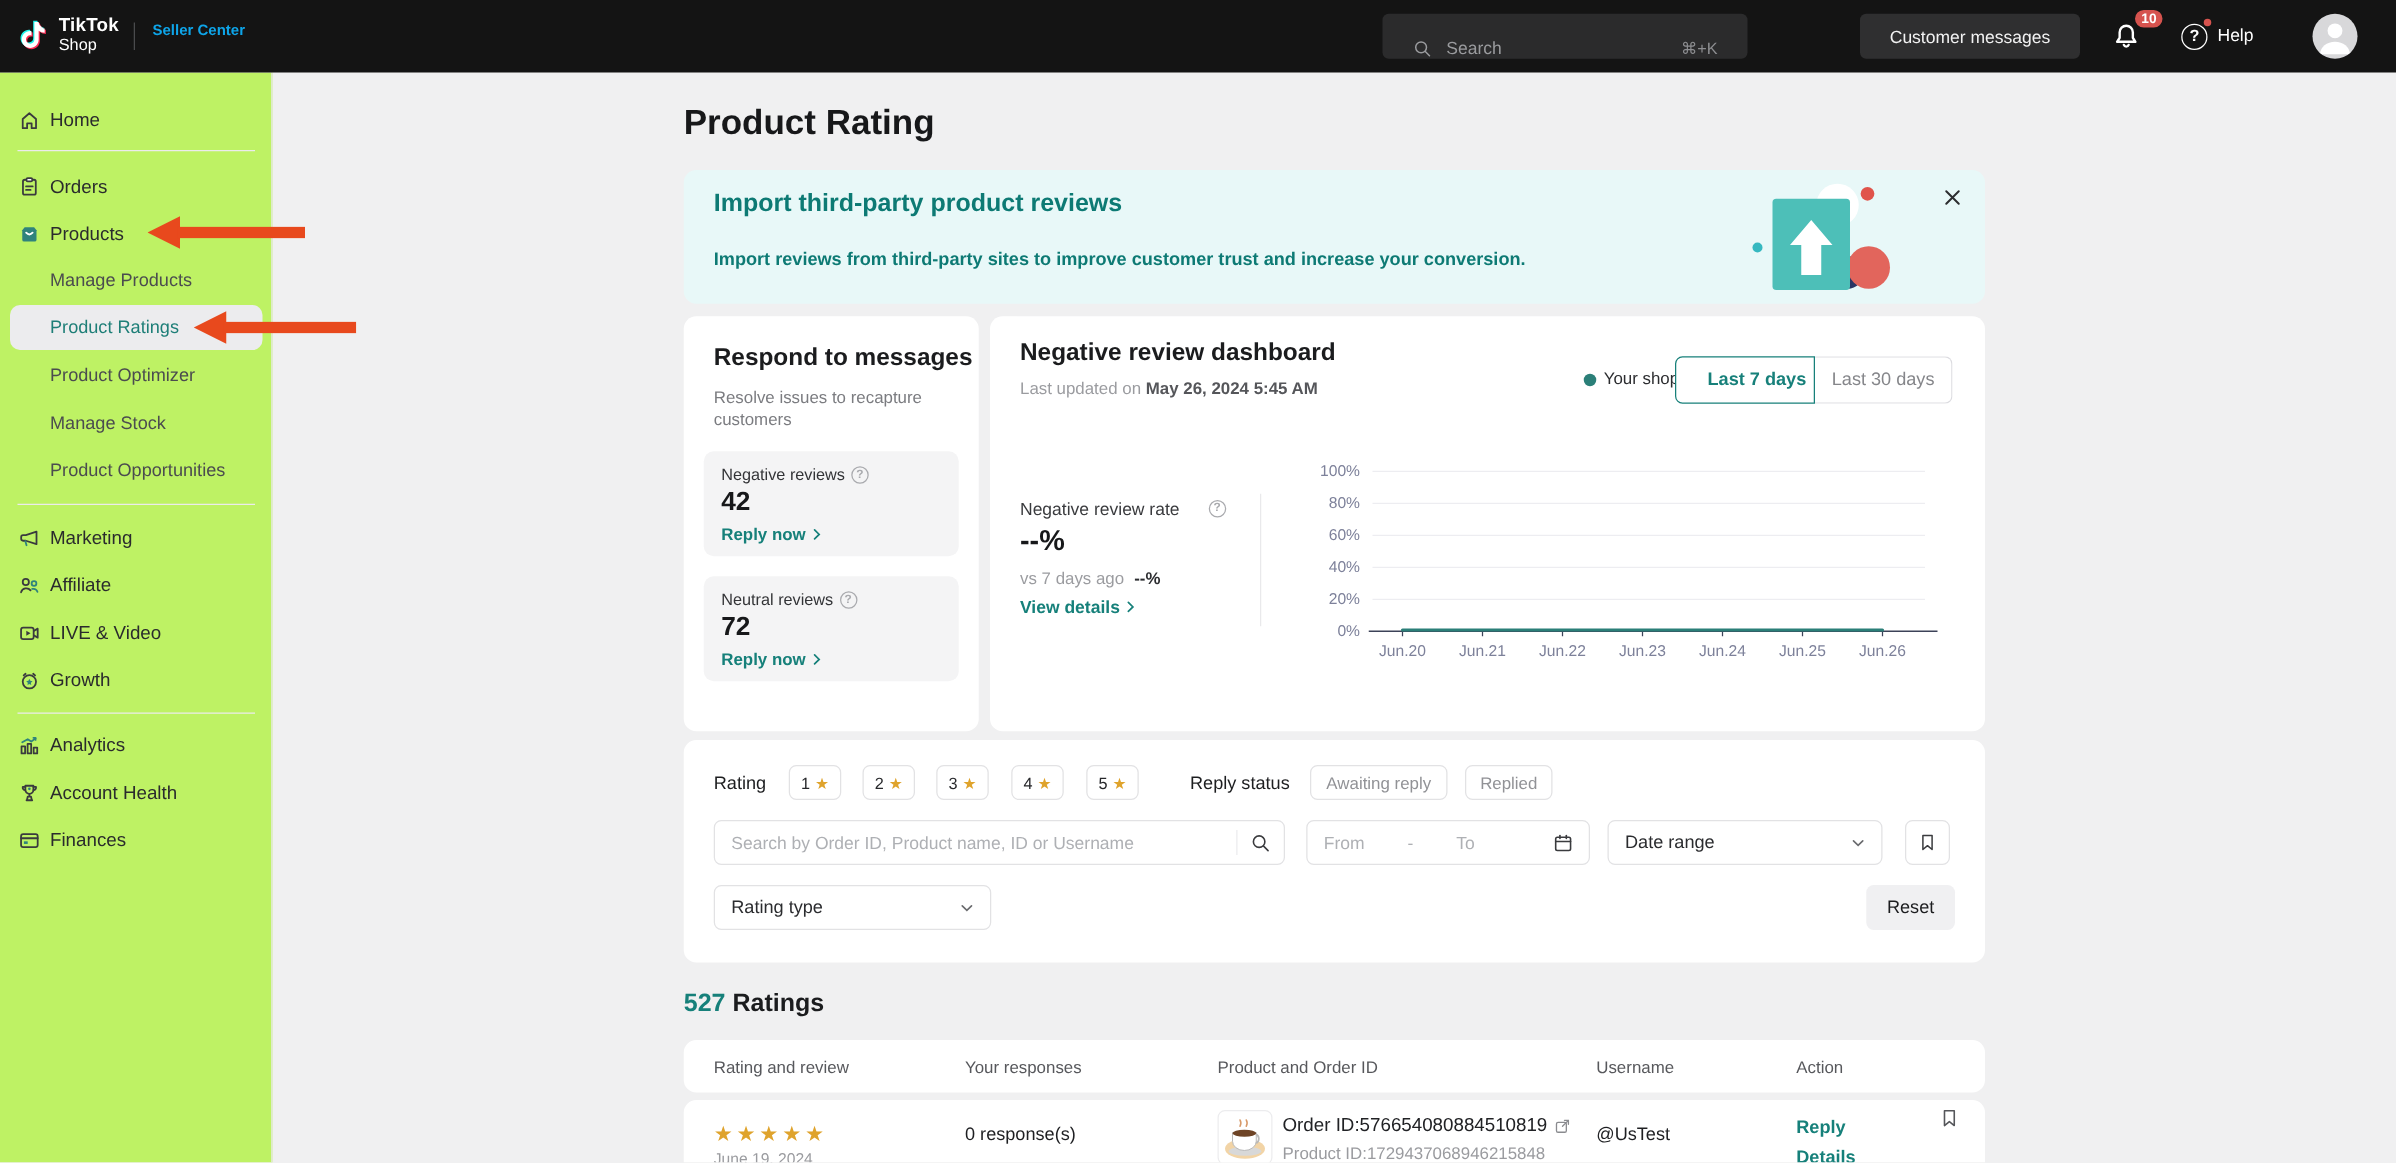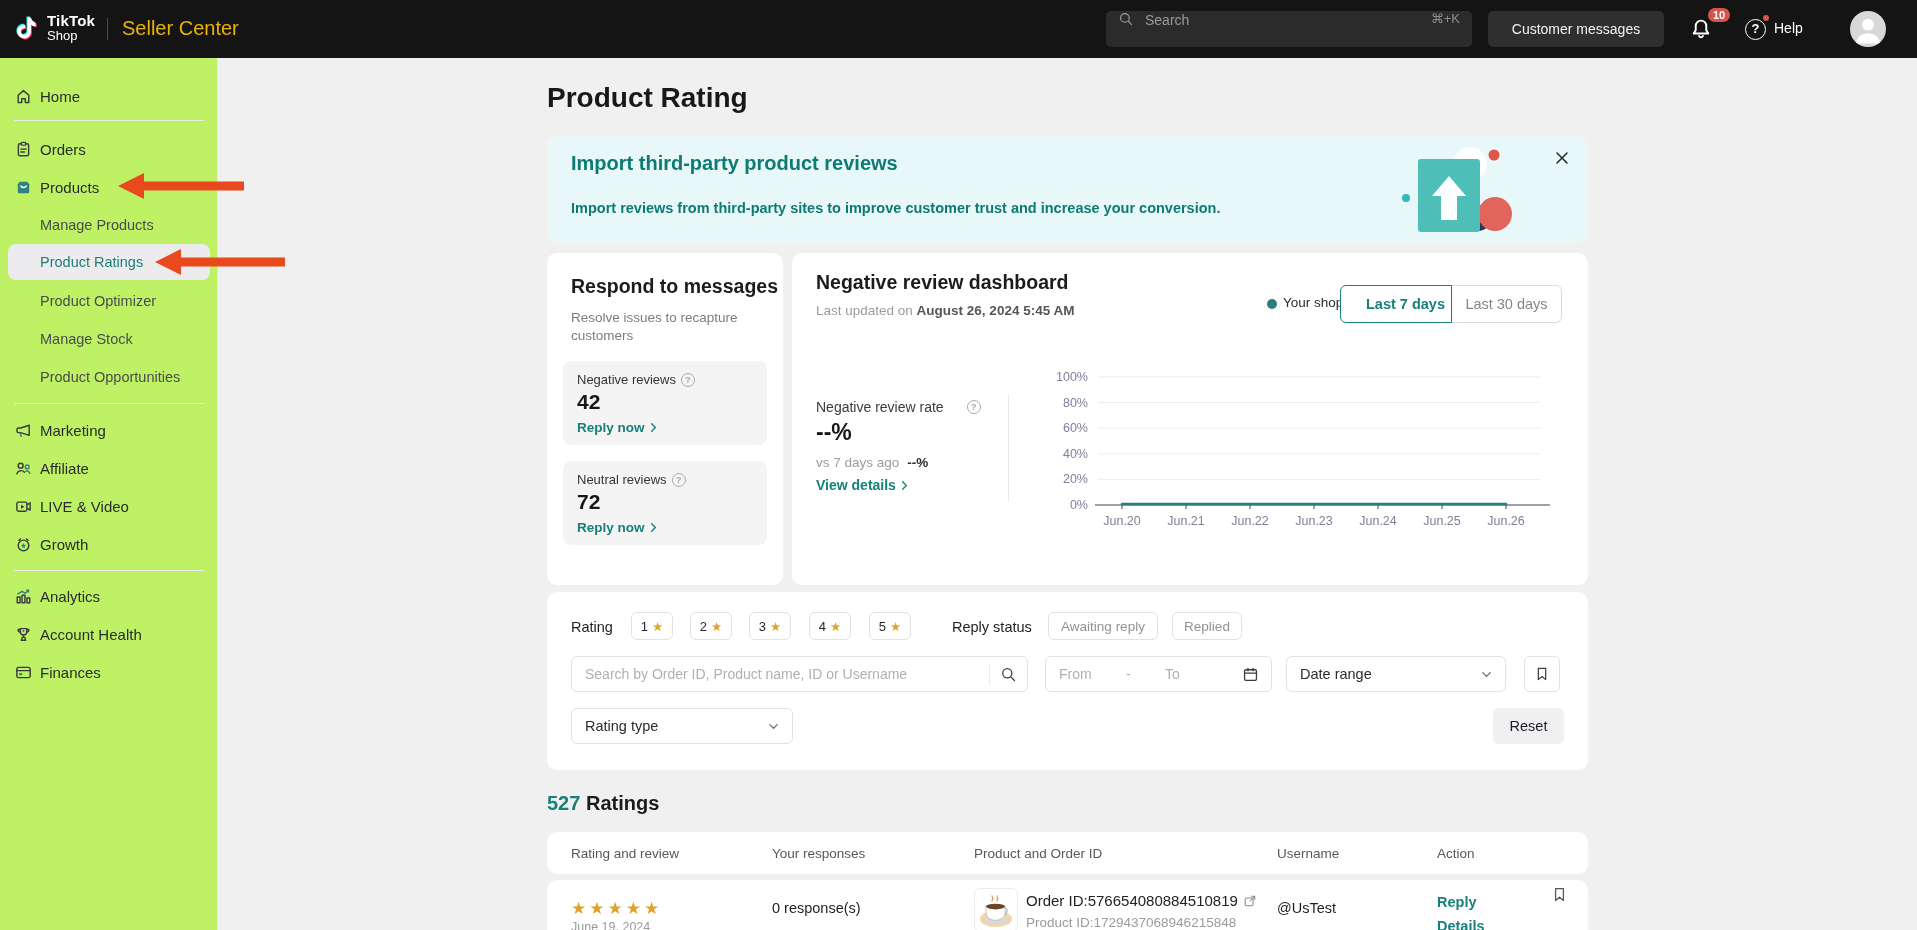--- a/index.html
+++ b/index.html
@@ -10,22 +10,22 @@
     background:#f0f0f1; color:#202124;
   }
   .abs { position:absolute; }
 
   
   .topbar { position:absolute; left:0; top:0; width:1917px; height:58px; background:#141414; z-index:30; }
   .brand-txt { color:#fff; line-height:1.05; }
   .brand-l1 { font-size:15px; font-weight:700; letter-spacing:.2px; }
   .brand-l2 { font-size:13px; font-weight:400; }
   .hdr-div { position:absolute; left:107px; top:18px; width:1px; height:22px; background:#4a4b4d; }
-  .app-name { position:absolute; left:122px; top:17px; color:#eab308; font-size:20px; font-weight:400; }
-  .hdr-search { position:absolute; left:1106px; top:11px; width:366px; height:36px; background:#2b2b2c; border-radius:5px; display:flex; align-items:flex-start; padding:0 12px; }
+  .app-name { position:absolute; left:122px; top:17px; color:#0ea5e9; font-size:12px; font-weight:700; }
+  .hdr-search { position:absolute; left:1106px; top:11px; width:292px; height:36px; background:#2b2b2c; border-radius:5px; display:flex; align-items:flex-end; padding:0 24px; }
   .hdr-search input { flex:1; background:transparent; border:none; outline:none; color:#e8e8e8; font-size:14px; margin-left:9px; font-family:inherit; }
   .hdr-search input::placeholder { color:#9a9b9e; }
   .hdr-shortcut { color:#8d8e91; font-size:13px; }
   .cm-btn { position:absolute; left:1488px; top:11px; width:176px; height:36px; background:#2f2f30; border:none; border-radius:5px; color:#f2f2f2; font-size:14px; font-weight:500; font-family:inherit; cursor:pointer; }
   .badge { position:absolute; left:1706px; top:6px; background:#d6534e; color:#fff; font-size:11px; font-weight:700; border-radius:9px; padding:1px 5px; border:2px solid #141414; }
   .help-q { position:absolute; left:1745px; top:19px; width:21px; height:21px; border:1.7px solid #fff; border-radius:50%; color:#fff; font-size:13px; font-weight:700; text-align:center; line-height:18px; }
   .help-dot { position:absolute; left:1763px; top:15px; width:6px; height:6px; background:#d6534e; border-radius:50%; }
   .help-lbl { position:absolute; left:1774px; top:20px; color:#fff; font-size:14px; }
   .avatar { position:absolute; left:1850px; top:11px; width:36px; height:36px; border-radius:50%; background:#d8d8da; overflow:hidden; }
 
@@ -330,21 +330,21 @@
             <span>Reply now</span>
           <svg width="11" height="11" viewBox="0 0 12 12">
               <path d="M4 2 l4 4 -4 4" fill="none" stroke="#16807a" stroke-width="1.5" stroke-linecap="round"></path>
             </svg>
         </div>
       </div>
     </div>
 
     <div class="card" style="left:245px;top:195px;width:796px;height:332px">
       <div class="db-title">Negative review dashboard</div>
-      <div class="db-upd"><span>Last updated on</span> <b>August 26, 2024 5:45 AM</b></div>
+      <div class="db-upd"><span>Last updated on</span> <b>May 26, 2024 5:45 AM</b></div>
 
       <span class="legend-dot"></span>
       <span class="legend-lbl">Your shop</span>
 
       <div class="seg">
         <button class="on">Last 7 days</button>
         <button class="off">Last 30 days</button>
       </div>
 
       <div class="stat-lbl">

